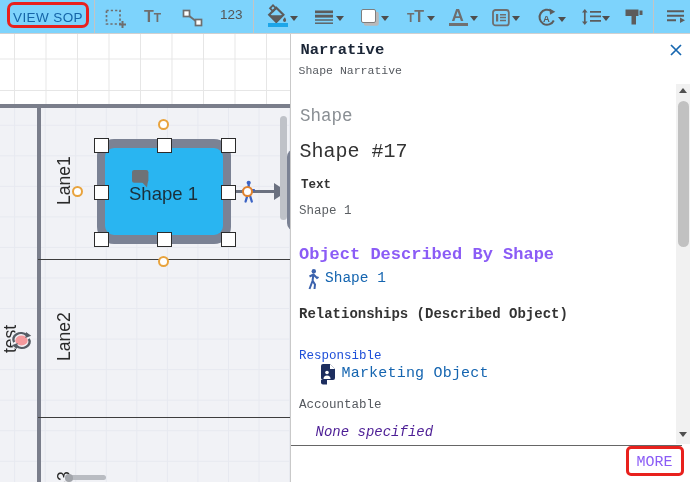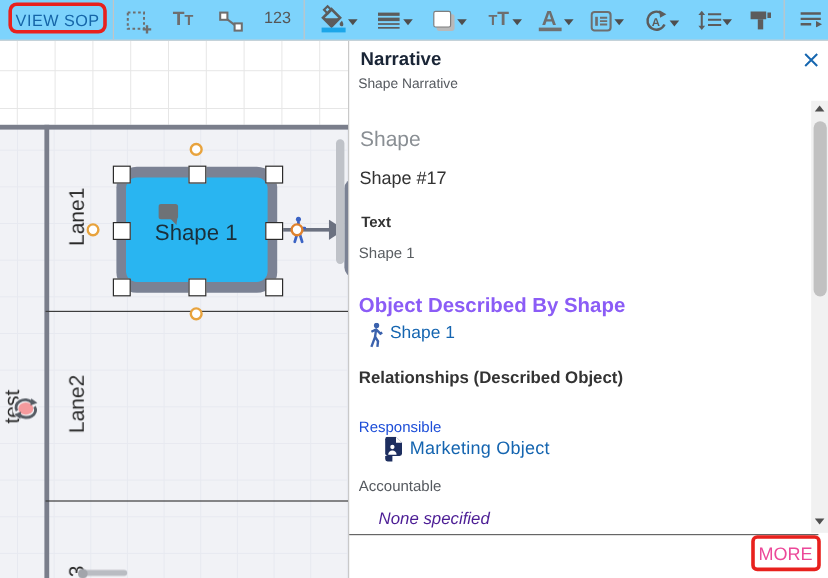--- a/index.html
+++ b/index.html
@@ -22,21 +22,21 @@
 #gridblue { position:absolute; left:0; top:70px; width:290px; height:378px; background-color:#f1f2f6;
   background-image:linear-gradient(to right,#e7e9f0 1px,transparent 1px),linear-gradient(to bottom,#e7e9f0 1px,transparent 1px);
   background-size:30.55px 30.55px; background-position:14.15px 20.75px; }
 .poolbar { position:absolute; background:#7a7e8b; }
 .lanelbl { position:absolute; color:#2a2a2a; font-size:17.5px; line-height:20px; will-change:transform; white-space:nowrap; transform:rotate(-90deg); transform-origin:center center; }
 .laneline { position:absolute; height:1.2px; background:#3d3d3d; }
 .handle { position:absolute; width:15px; height:15px; background:#fff; border:1.6px solid #2b2b2b; }
 .oring { position:absolute; width:11px; height:11px; border-radius:50%; background:#fff; border:2px solid #e8a33d; }
 
 
-#panel { position:absolute; left:290px; top:34px; width:400px; height:448px; background:#fff; border-left:1px solid #c9c9c9; }
+#panel { position:absolute; left:290px; top:34px; width:400px; height:448px; background:#fff; border-left:1px solid #c9c9c9;font-family:Liberation Mono, monospace; }
 .ptxt { position:absolute; white-space:nowrap; }
 </style>
 </head>
 <body>
 <div id="app">
 
   <div id="canvas">
     <div id="gridwhite"></div>
     <div id="gridblue"></div>
 
@@ -103,21 +103,21 @@
   </div>
 
   <div id="panel">
     <div class="ptxt" style="left:9.5px; top:6.5px;  font-size:15.5px; font-weight:bold; color:#1a2536;">Narrative</div>
     <div class="ptxt" style="left:7.5px; top:29.5px; font-size:11.5px; color:#55595f;">Shape Narrative</div>
     <svg class="abs" style="left:379px; top:10px;" width="12" height="12" viewBox="0 0 12 12">
       <path d="M 1 1 L 11 11 M 11 1 L 1 11" stroke="#1767b0" stroke-width="1.7"></path>
     </svg>
 
     <div class="ptxt" style="left:9px; top:71.5px;  font-size:17.5px; color:#8a8f94;">Shape</div>
-    <div class="ptxt" style="left:8.5px; top:105.6px; font-size:15px; color:#333;">Shape #17</div>
+    <div class="ptxt" style="left:8.5px; top:105.6px; font-size:20px; color:#333;">Shape #17</div>
     <div class="ptxt" style="left:10px; top:144.3px; font-size:12.5px; font-weight:bold; color:#333;">Text</div>
     <div class="ptxt" style="left:8px; top:169.8px; font-size:12.5px; color:#5a5e62;">Shape 1</div>
     <div class="ptxt" style="left:8px; top:211px; font-size:17px; font-weight:bold; color:#8b5cf6;">Object Described By Shape</div>
 
     <svg class="abs" style="left:14.5px; top:235px;" width="14" height="21" viewBox="0 0 14 21">
       <circle cx="7.8" cy="2.2" r="2.2" fill="#3b62ad"></circle>
       <path d="M 7.5 5 L 6.5 12 M 3.5 7.5 L 7.5 5.5 L 11 9 L 12.5 8 M 6.5 12 L 3.5 20 M 6.8 12 L 9 15.5 L 8.5 20" stroke="#3b62ad" stroke-width="2" fill="none"></path>
     </svg>
     <div class="ptxt" style="left:34px; top:236.3px; font-size:14.5px; color:#1565b0;">Shape 1</div>
 
@@ -135,21 +135,21 @@
 
     <div class="ptxt" style="left:8px; top:363.8px; font-size:12.5px; color:#55595f;">Accountable</div>
     <div class="ptxt" style="left:24.5px; top:390px; font-size:14px; font-style:italic; color:#4c1d95;">None specified</div>
 
     <div class="abs" style="left:384.5px; top:50px; width:15.5px; height:360px; background:#f1f1f1;"></div>
     <div class="abs" style="left:386.5px; top:67px; width:11.5px; height:145.5px; border-radius:6px; background:#c1c1c1;"></div>
     <div class="abs" style="left:388px; top:54px; width:0; height:0; border-left:4px solid transparent; border-right:4px solid transparent; border-bottom:5px solid #505050;"></div>
     <div class="abs" style="left:388px; top:398px; width:0; height:0; border-left:4px solid transparent; border-right:4px solid transparent; border-top:5px solid #505050;"></div>
 
     <div class="abs" style="left:0; top:411px; width:391px; height:1px; background:#666;"></div>
-    <div class="abs" style="left:334.5px; top:411.5px; width:58px; height:30px; border:3.5px solid #e8211d; border-radius:5px; color:#ec4899; font-size:15px; text-align:center; line-height:27px;">MORE</div>
+    <div class="abs" style="left:334.5px; top:411.5px; width:58px; height:30px; border:3.5px solid #e8211d; border-radius:5px; color:#8b5cf6; font-size:15px; text-align:center; line-height:27px;">MORE</div>
   </div>
 
   <div id="toolbar">
     <div id="viewsop">VIEW SOP</div>
     <div class="tsep" style="left:93.5px;"></div>
 
     <svg class="icon" style="left:105px; top:9px;" width="25" height="20" viewBox="0 0 25 20">
       <rect x="1.5" y="1.5" width="13.5" height="13.5" fill="none" stroke="#6e6e6e" stroke-width="1.7" stroke-dasharray="2.2 2.1"></rect>
       <path d="M 17.5 12 v 7 M 14 15.5 h 7" stroke="#6e6e6e" stroke-width="2"></path>
     </svg>

